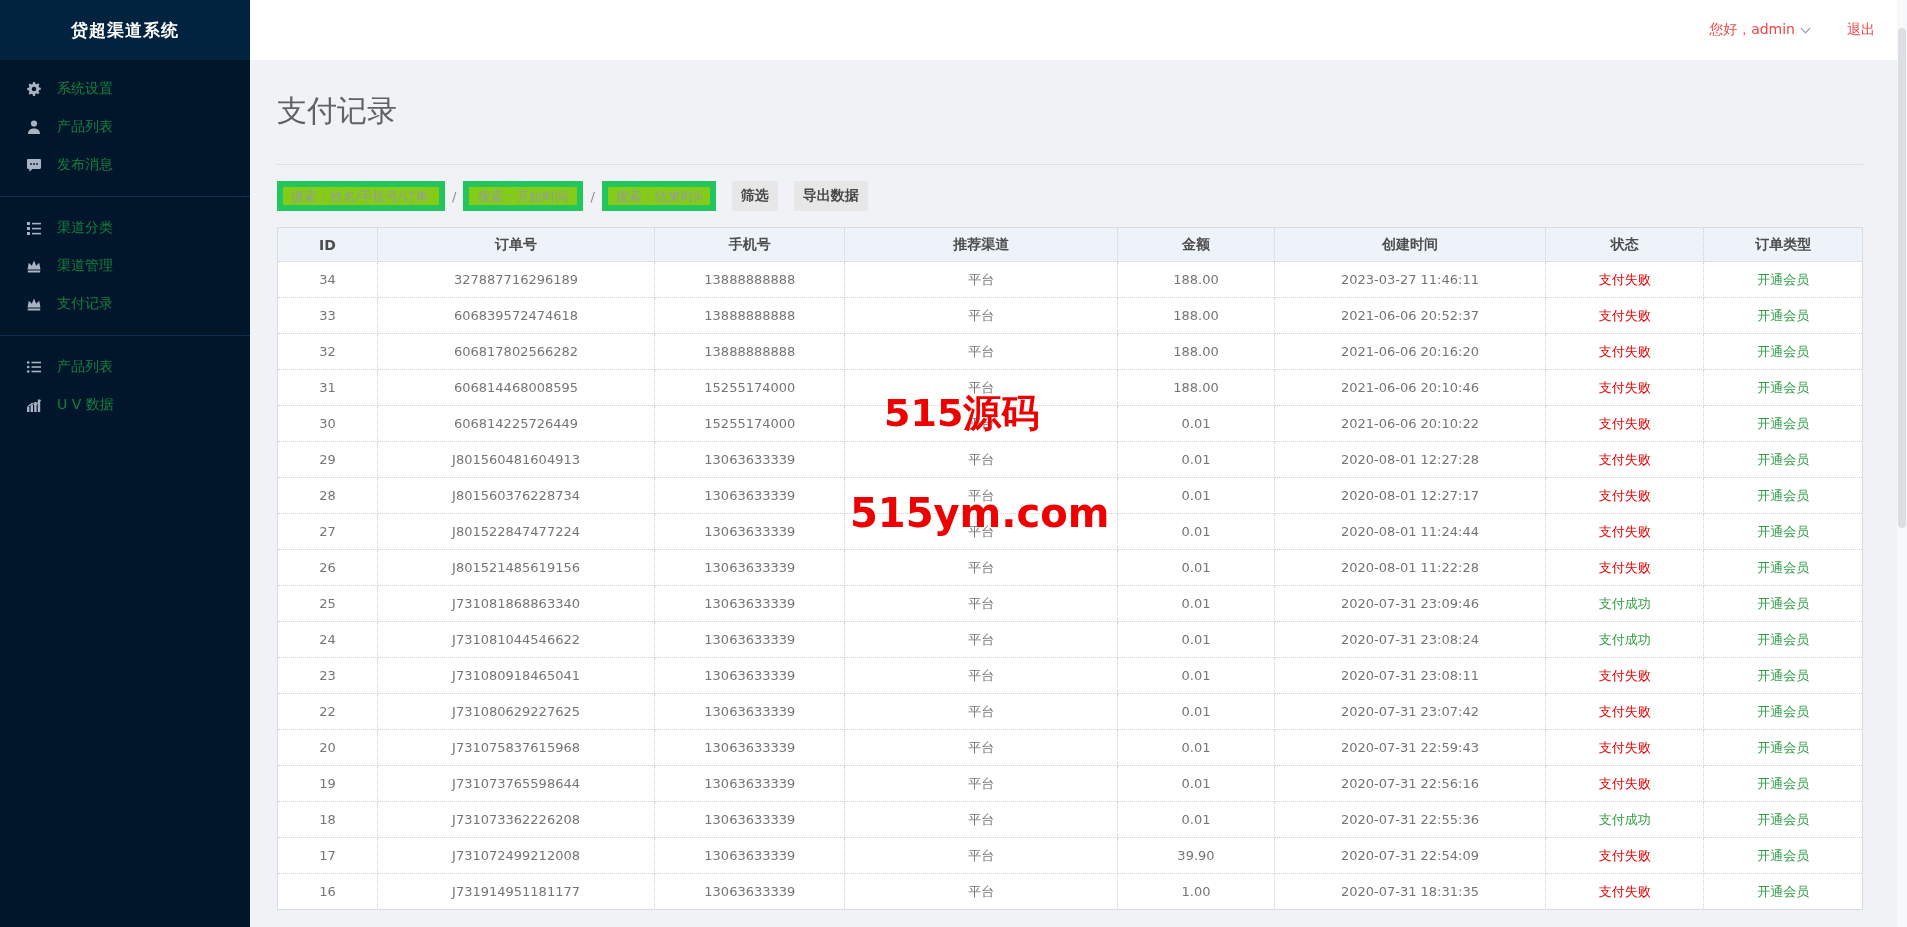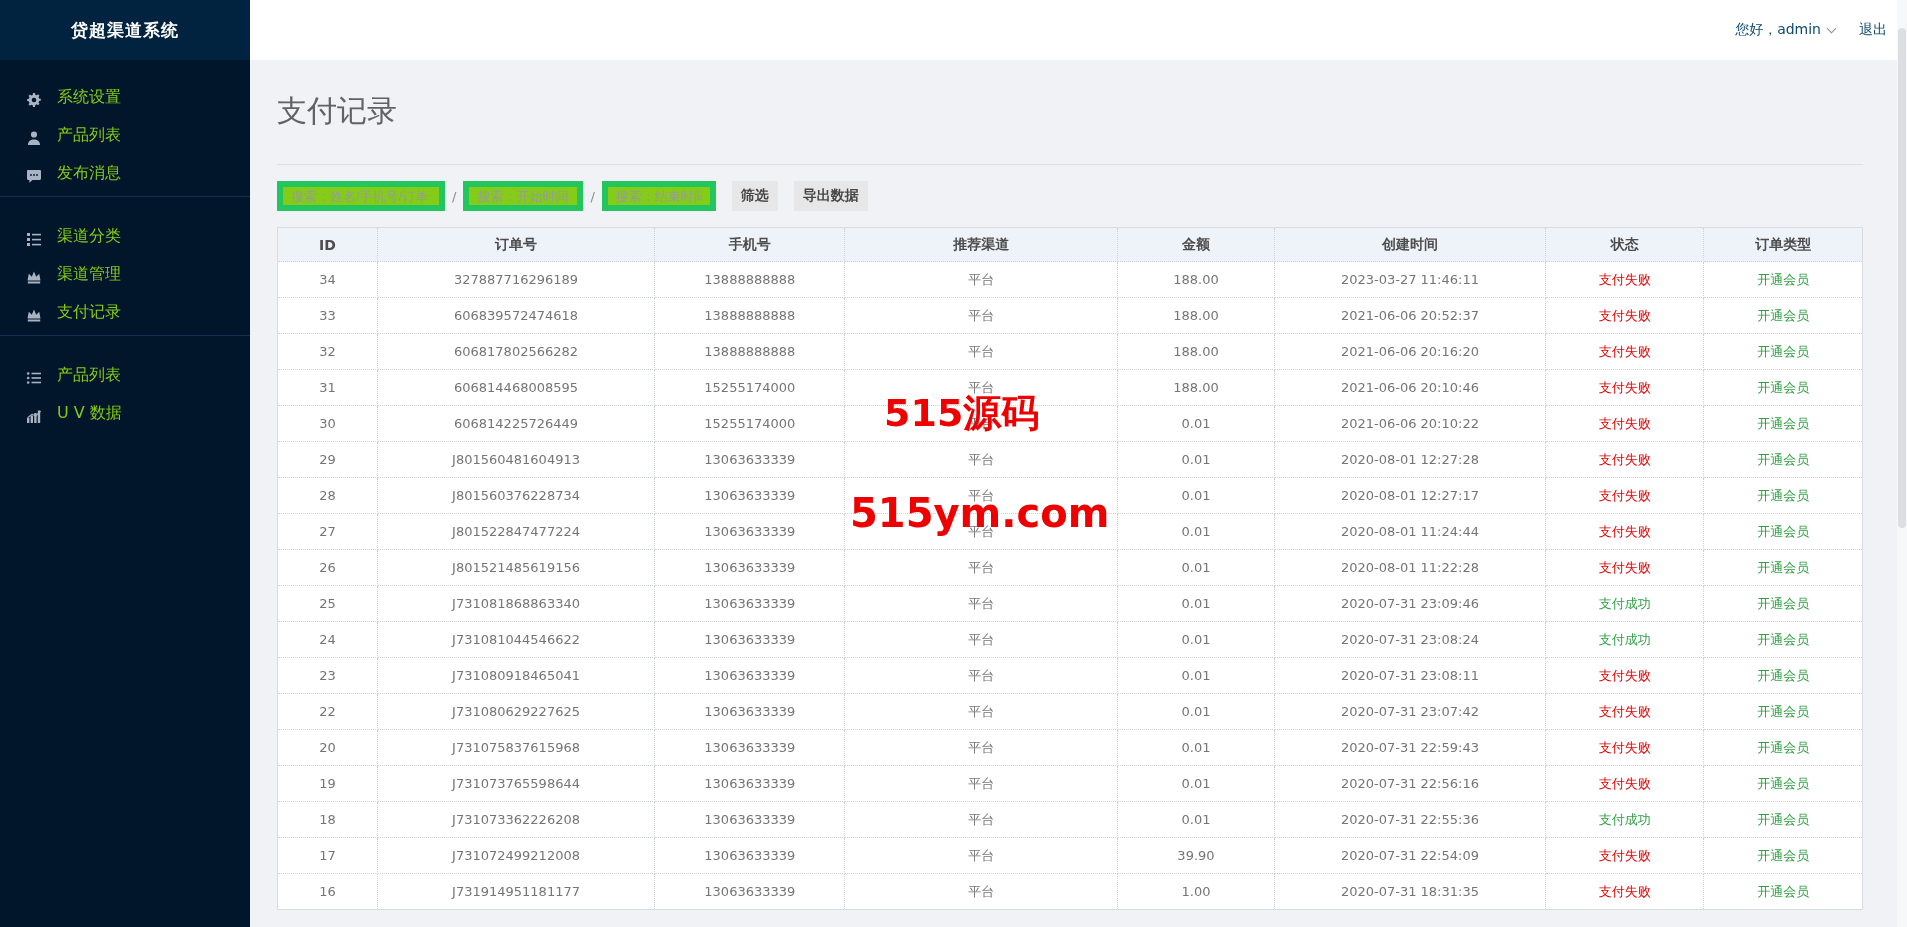--- a/index.html
+++ b/index.html
@@ -6,33 +6,33 @@
   html,body { width:1907px; height:927px; overflow:hidden;
     font-family:"DejaVu Sans","Liberation Sans",sans-serif; background:#f0f2f5; }
   .page { position:relative; width:1907px; height:927px; display:flex; }
 
   
   .sidebar { width:250px; height:100%; background:#01152b; flex:0 0 250px; }
   .logo { height:60px; background:#02233f; color:#ffffff; font-size:17px; font-weight:bold;
     display:flex; align-items:center; justify-content:center; letter-spacing:1px; }
   .menu-group { padding:10px 0; }
   .menu-divider { height:1px; background:#12304f; margin:2px 0; }
-  .menu-item { height:38px; display:flex; align-items:flex-end; padding-left:26px;
-    color:#84cc16; font-size:16px; cursor:pointer; }
+  .menu-item { height:38px; display:flex; align-items:center; padding-left:26px;
+    color:#15803d; font-size:14px; cursor:pointer; }
   .mi { width:16px; height:16px; fill:#a9b3c1; flex:0 0 16px; }
   .menu-item .lbl { margin-left:15px; }
 
   
   .main { flex:1; display:flex; flex-direction:column; height:100%; }
   .topbar { height:60px; background:#ffffff; display:flex; align-items:center;
-    justify-content:flex-end; padding-right:20px; font-size:14px; color:#0c4a6e; flex:0 0 60px; }
+    justify-content:flex-end; padding-right:32px; font-size:14px; color:#ef4444; flex:0 0 60px; }
   .user-entry { display:flex; align-items:center; cursor:pointer; }
   .caret { width:7px; height:7px; border-right:1px solid #8a8f99; border-bottom:1px solid #8a8f99;
     transform:rotate(45deg); margin:-3px 0 0 7px; }
-  .logout { margin-left:24px; cursor:pointer; }
+  .logout { margin-left:38px; cursor:pointer; }
 
   .content { flex:1; padding:0 44px 0 27px; background:#f0f2f5; overflow:hidden; }
   .page-title { padding-top:30px; font-size:30px; line-height:42px; color:#606266; font-weight:400; }
   .title-divider { height:1px; background:#dcdfe3; margin-top:32px; }
 
   .search-row { margin-top:16px; display:flex; align-items:center; }
   .search-input { height:30px; border:6px solid #22c55e; background:#84cc16; font-size:13px;
     color:#333; padding:0 8px; outline:none; }
   .search-input::placeholder { color:#979a9f; }
   .in-1 { width:168px; } .in-2 { width:120px; } .in-3 { width:114px; }

